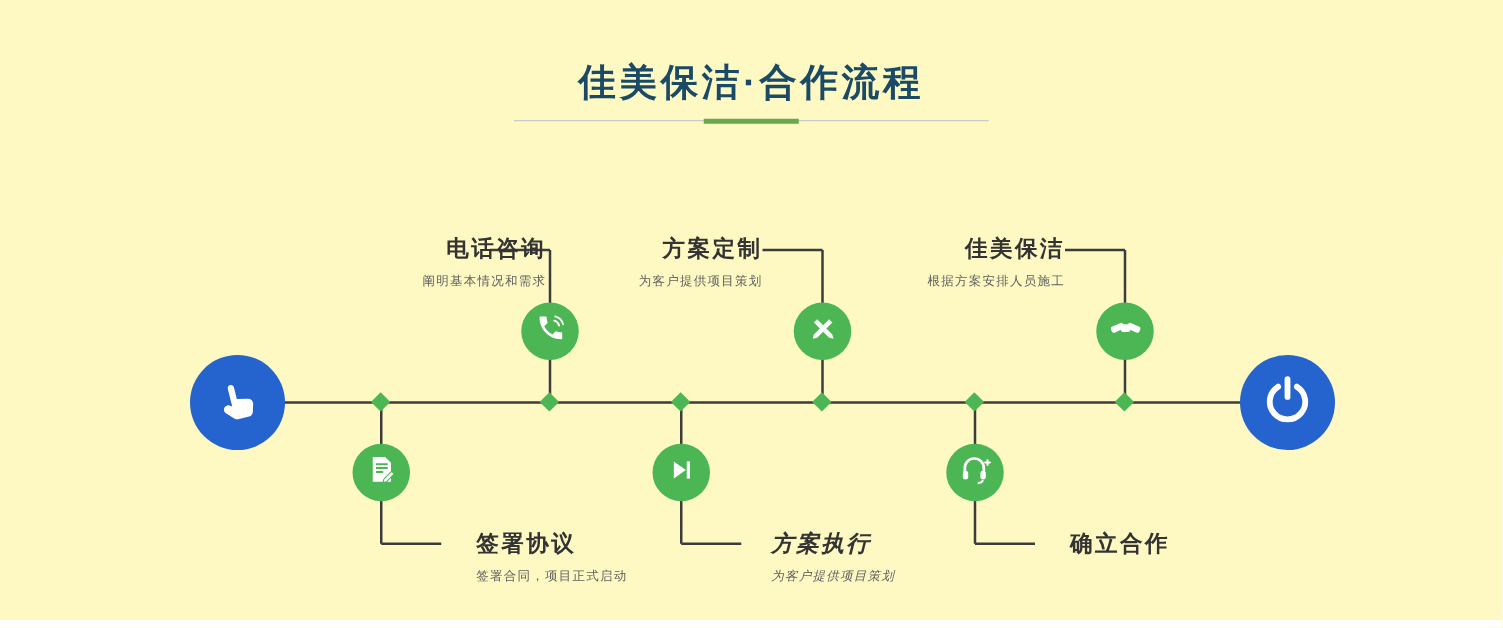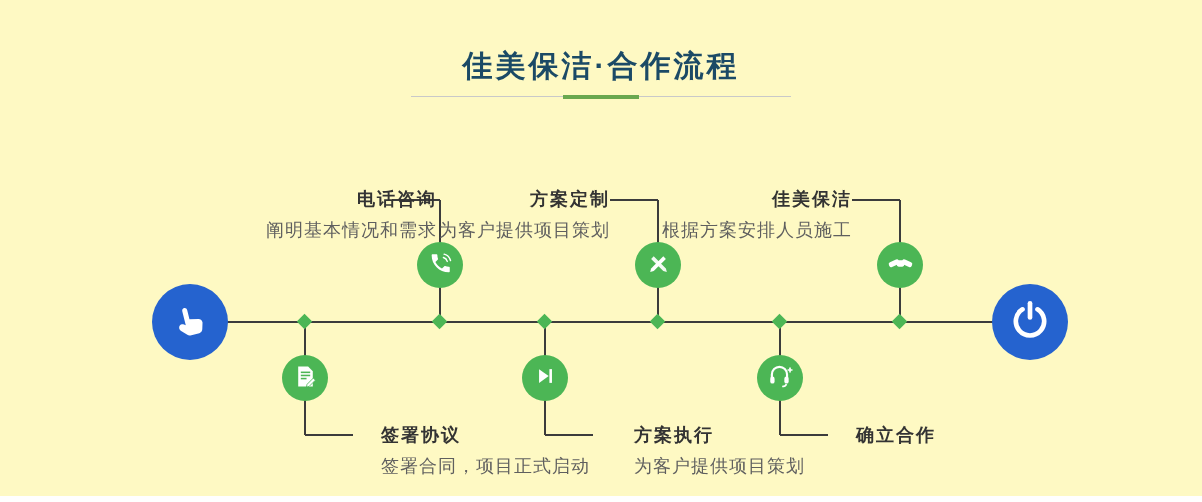--- a/index.html
+++ b/index.html
@@ -21,21 +21,21 @@
   .subtitle{position:absolute;left:0;right:0;top:112px;text-align:center;font-size:16px;color:#3d3d3d;letter-spacing:1px;}
   .main-line{position:absolute;left:190px;top:321px;width:840px;height:2px;background:var(--line);}
   .conn{position:absolute;background:var(--line);}
   .diamond{position:absolute;width:11px;height:11px;background:var(--green);transform:rotate(45deg);}
   .endpoint{position:absolute;width:76px;height:76px;border-radius:50%;background:var(--blue);display:flex;align-items:center;justify-content:center;}
   .step-circle{position:absolute;width:46px;height:46px;border-radius:50%;background:var(--green);display:flex;align-items:center;justify-content:center;}
   .step-text{position:absolute;white-space:nowrap;}
   .step-text.top{text-align:right;}
   .step-text.bottom{text-align:left;margin-left:24px;}
   .step-label{font-size:18px;font-weight:bold;color:var(--label);letter-spacing:2px;line-height:22px;}
-  .step-desc{margin-top:8px;font-size:18px;color:var(--desc);letter-spacing:1px;}
+  .step-desc{margin-top:8px;font-size:10px;color:var(--desc);letter-spacing:1px;}
   .icon-cut{stroke:var(--green);}
   .tilt{transform:rotate(-14deg);}
 </style>
 </head>
 <body>
 
 <div class="canvas">
 
   <div class="title">佳美保洁·合作流程</div>
   <div class="divider">
@@ -157,21 +157,21 @@
   </div>
   <div class="step-text top" style="right:350px;top:188px;">
     <div class="step-label">佳美保洁</div>
     <div class="step-desc">根据方案安排人员施工</div>
   </div>
 
   <div class="step-text bottom" style="left:357px;top:424px;">
     <div class="step-label">签署协议</div>
     <div class="step-desc">签署合同，项目正式启动</div>
   </div>
-  <div class="step-text bottom" style="left:610px;top:424px;">
+  <div class="step-text bottom" style="left:593px;top:424px;font-style:italic;">
     <div class="step-label">方案执行</div>
     <div class="step-desc">为客户提供项目策划</div>
   </div>
   <div class="step-text bottom" style="left:832px;top:424px;">
     <div class="step-label">确立合作</div>
   </div>
 
 </div>
 
 </body></html>

